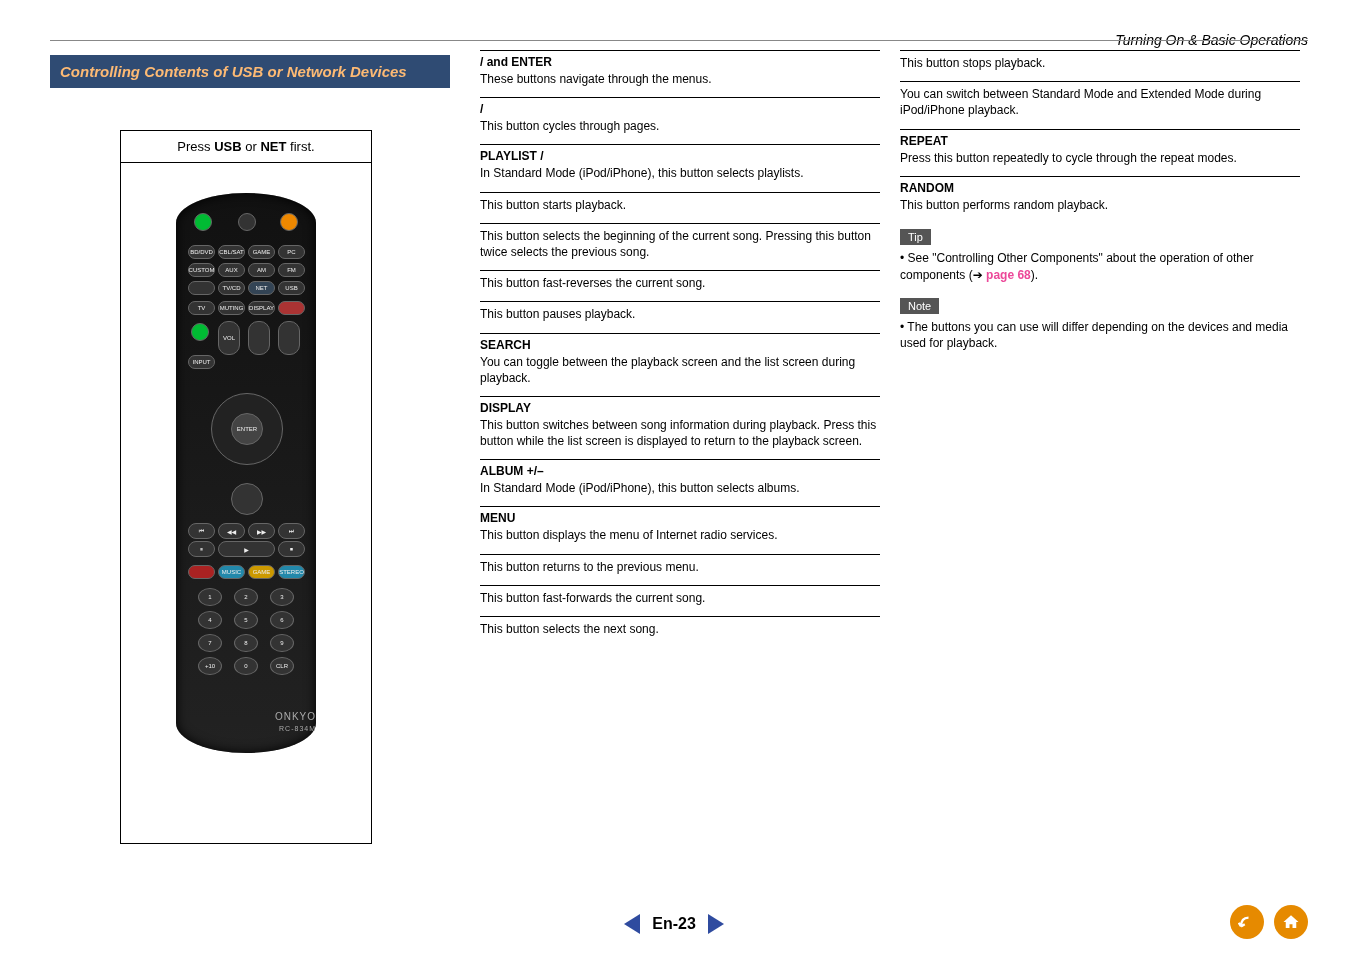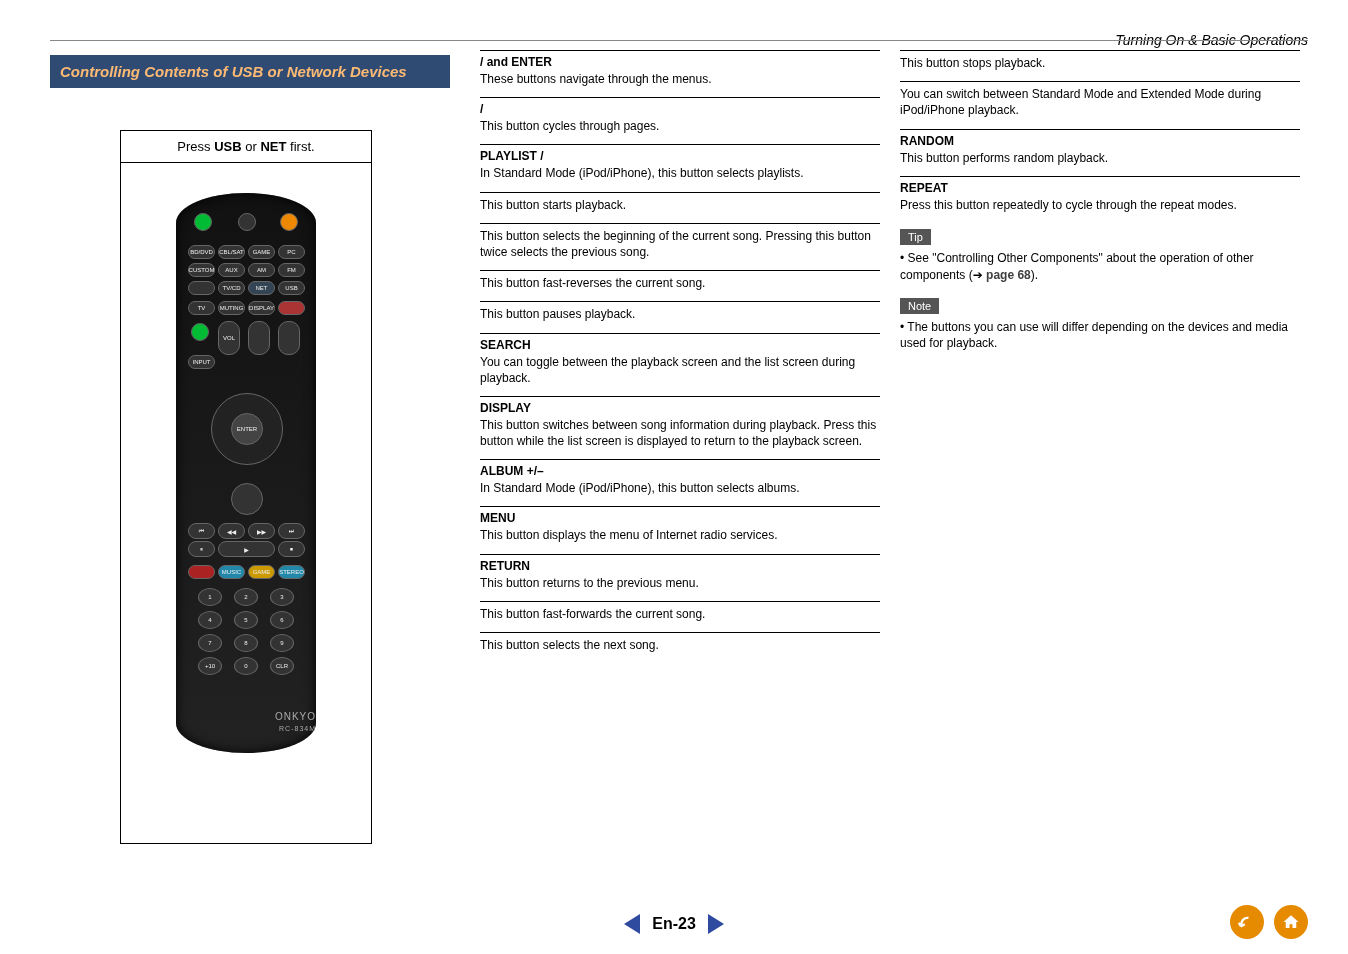--- a/index.html
+++ b/index.html
@@ -16,21 +16,21 @@
   .remote-device .round{border-radius:50%}
   .remote-device .brand{position:absolute;bottom:20px;width:100%;text-align:right;color:#aaa;font-size:10px;letter-spacing:1px}
   .col{position:absolute;width:400px}
   .col-left{left:480px;top:50px}
   .col-right{left:900px;top:50px}
   .func-block{border-top:1px solid #000;padding:4px 0 10px 0}
   .func-title{font-weight:bold;font-size:12px;margin-bottom:2px}
   .func-body{font-size:12px;line-height:1.35}
   .tip-label,.note-label{display:inline-block;background:#555;color:#fff;font-size:11px;padding:2px 8px;margin:6px 0 3px 0}
   .bullet{font-size:12px;line-height:1.4;margin:2px 0 8px 0}
-  .link{color:#404040;font-weight:bold}
+  .link{color:#ec4899;font-weight:bold}
   .footer{position:absolute;bottom:20px;left:0;right:0;display:flex;justify-content:center;align-items:center;font-weight:bold;font-size:16px}
   .nav-tri{width:0;height:0;border-top:10px solid transparent;border-bottom:10px solid transparent;margin:0 12px}
   .tri-left{border-right:16px solid #2f4b9f}
   .tri-right{border-left:16px solid #2f4b9f}
   .corner-icons{position:absolute;right:40px;bottom:15px;display:flex;gap:10px}
   .corner-icon{width:34px;height:34px;border-radius:50%;background:#e68a00;display:flex;align-items:center;justify-content:center}
   .corner-icon svg{width:18px;height:18px}
 </style>
 </head>
 <body>
@@ -146,46 +146,45 @@
       </div>
       <div class="func-block">
         <div class="func-title">ALBUM +/–</div>
         <div class="func-body">In Standard Mode (iPod/iPhone), this button selects albums.</div>
       </div>
       <div class="func-block">
         <div class="func-title">MENU</div>
         <div class="func-body">This button displays the menu of Internet radio services.</div>
       </div>
       <div class="func-block">
-        <div class="func-title">RETURN</div>
         <div class="func-body">This button returns to the previous menu.</div>
       </div>
       <div class="func-block">
         <div class="func-body">This button fast-forwards the current song.</div>
       </div>
       <div class="func-block">
         <div class="func-body">This button selects the next song.</div>
       </div>
     </div>
 
   <div class="col col-right">
     <div id="col-right">
         <div class="func-block">
           <div class="func-body">This button stops playback.</div>
         </div>
         <div class="func-block">
           <div class="func-body">You can switch between Standard Mode and Extended Mode during iPod/iPhone playback.</div>
         </div>
         <div class="func-block">
+          <div class="func-title">REPEAT</div>
+          <div class="func-body">Press this button repeatedly to cycle through the repeat modes.</div>
+        </div>
+        <div class="func-block">
           <div class="func-title">RANDOM</div>
           <div class="func-body">This button performs random playback.</div>
-        </div>
-        <div class="func-block">
-          <div class="func-title">REPEAT</div>
-          <div class="func-body">Press this button repeatedly to cycle through the repeat modes.</div>
         </div>
       </div>
     <div class="tip-label">Tip</div>
     <div class="bullet">
       <span>• See "Controlling Other Components" about the operation of other components (➔ </span><span class="link">page 68</span><span>).</span>
     </div>
     <div class="note-label">Note</div>
     <div class="bullet">• The buttons you can use will differ depending on the devices and media used for playback.</div>
   </div>
 

